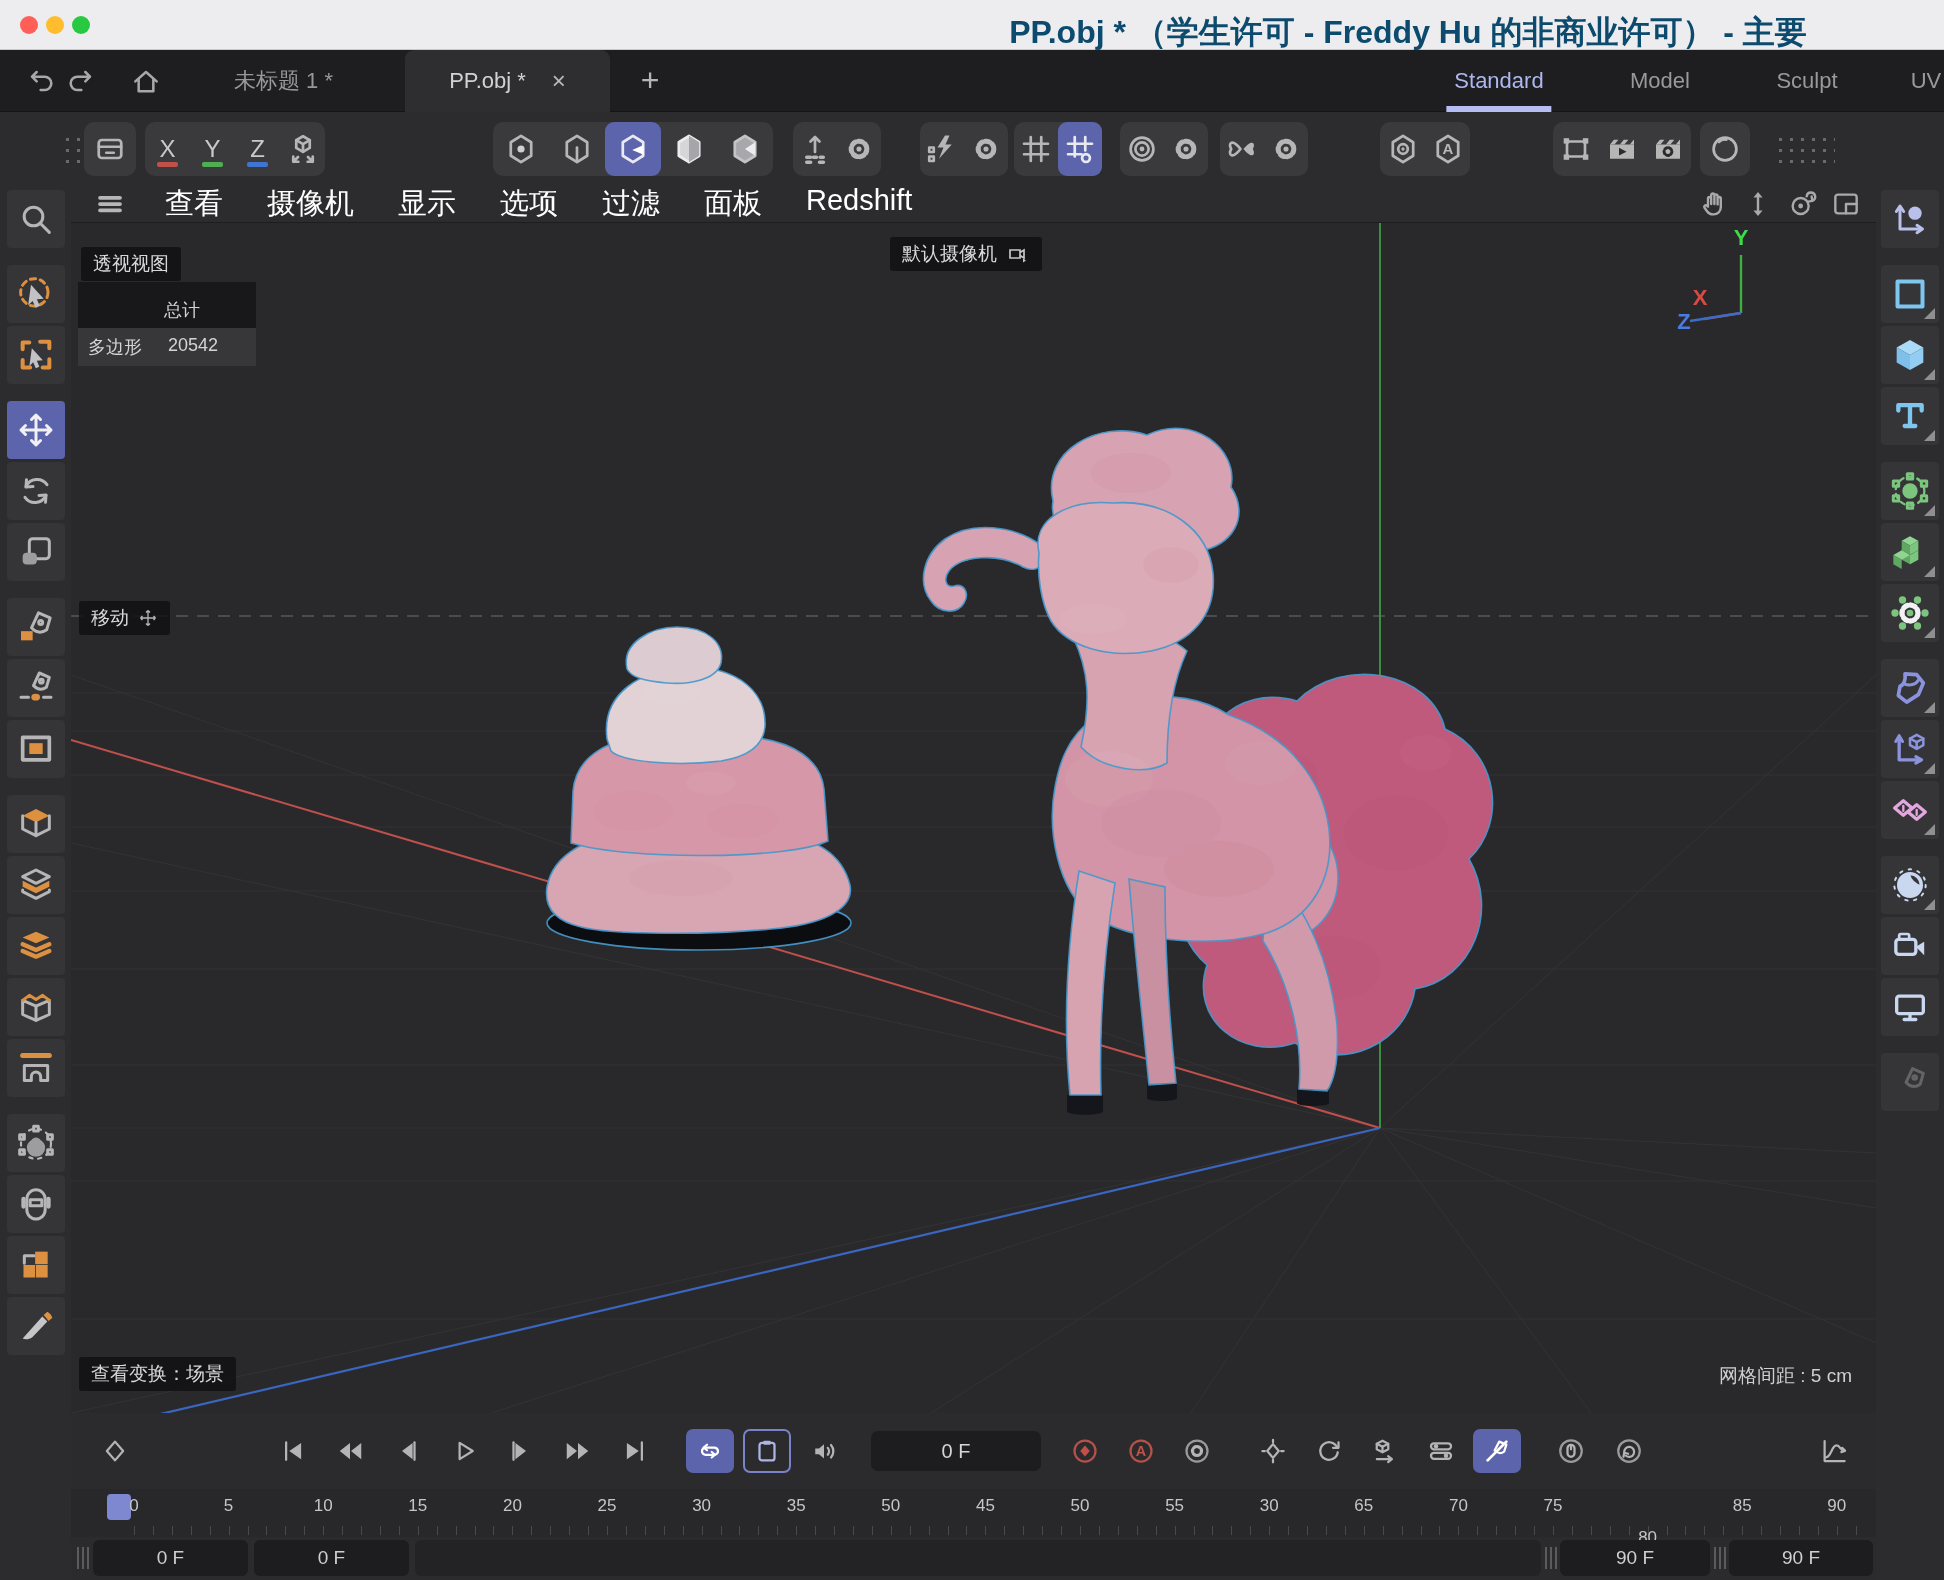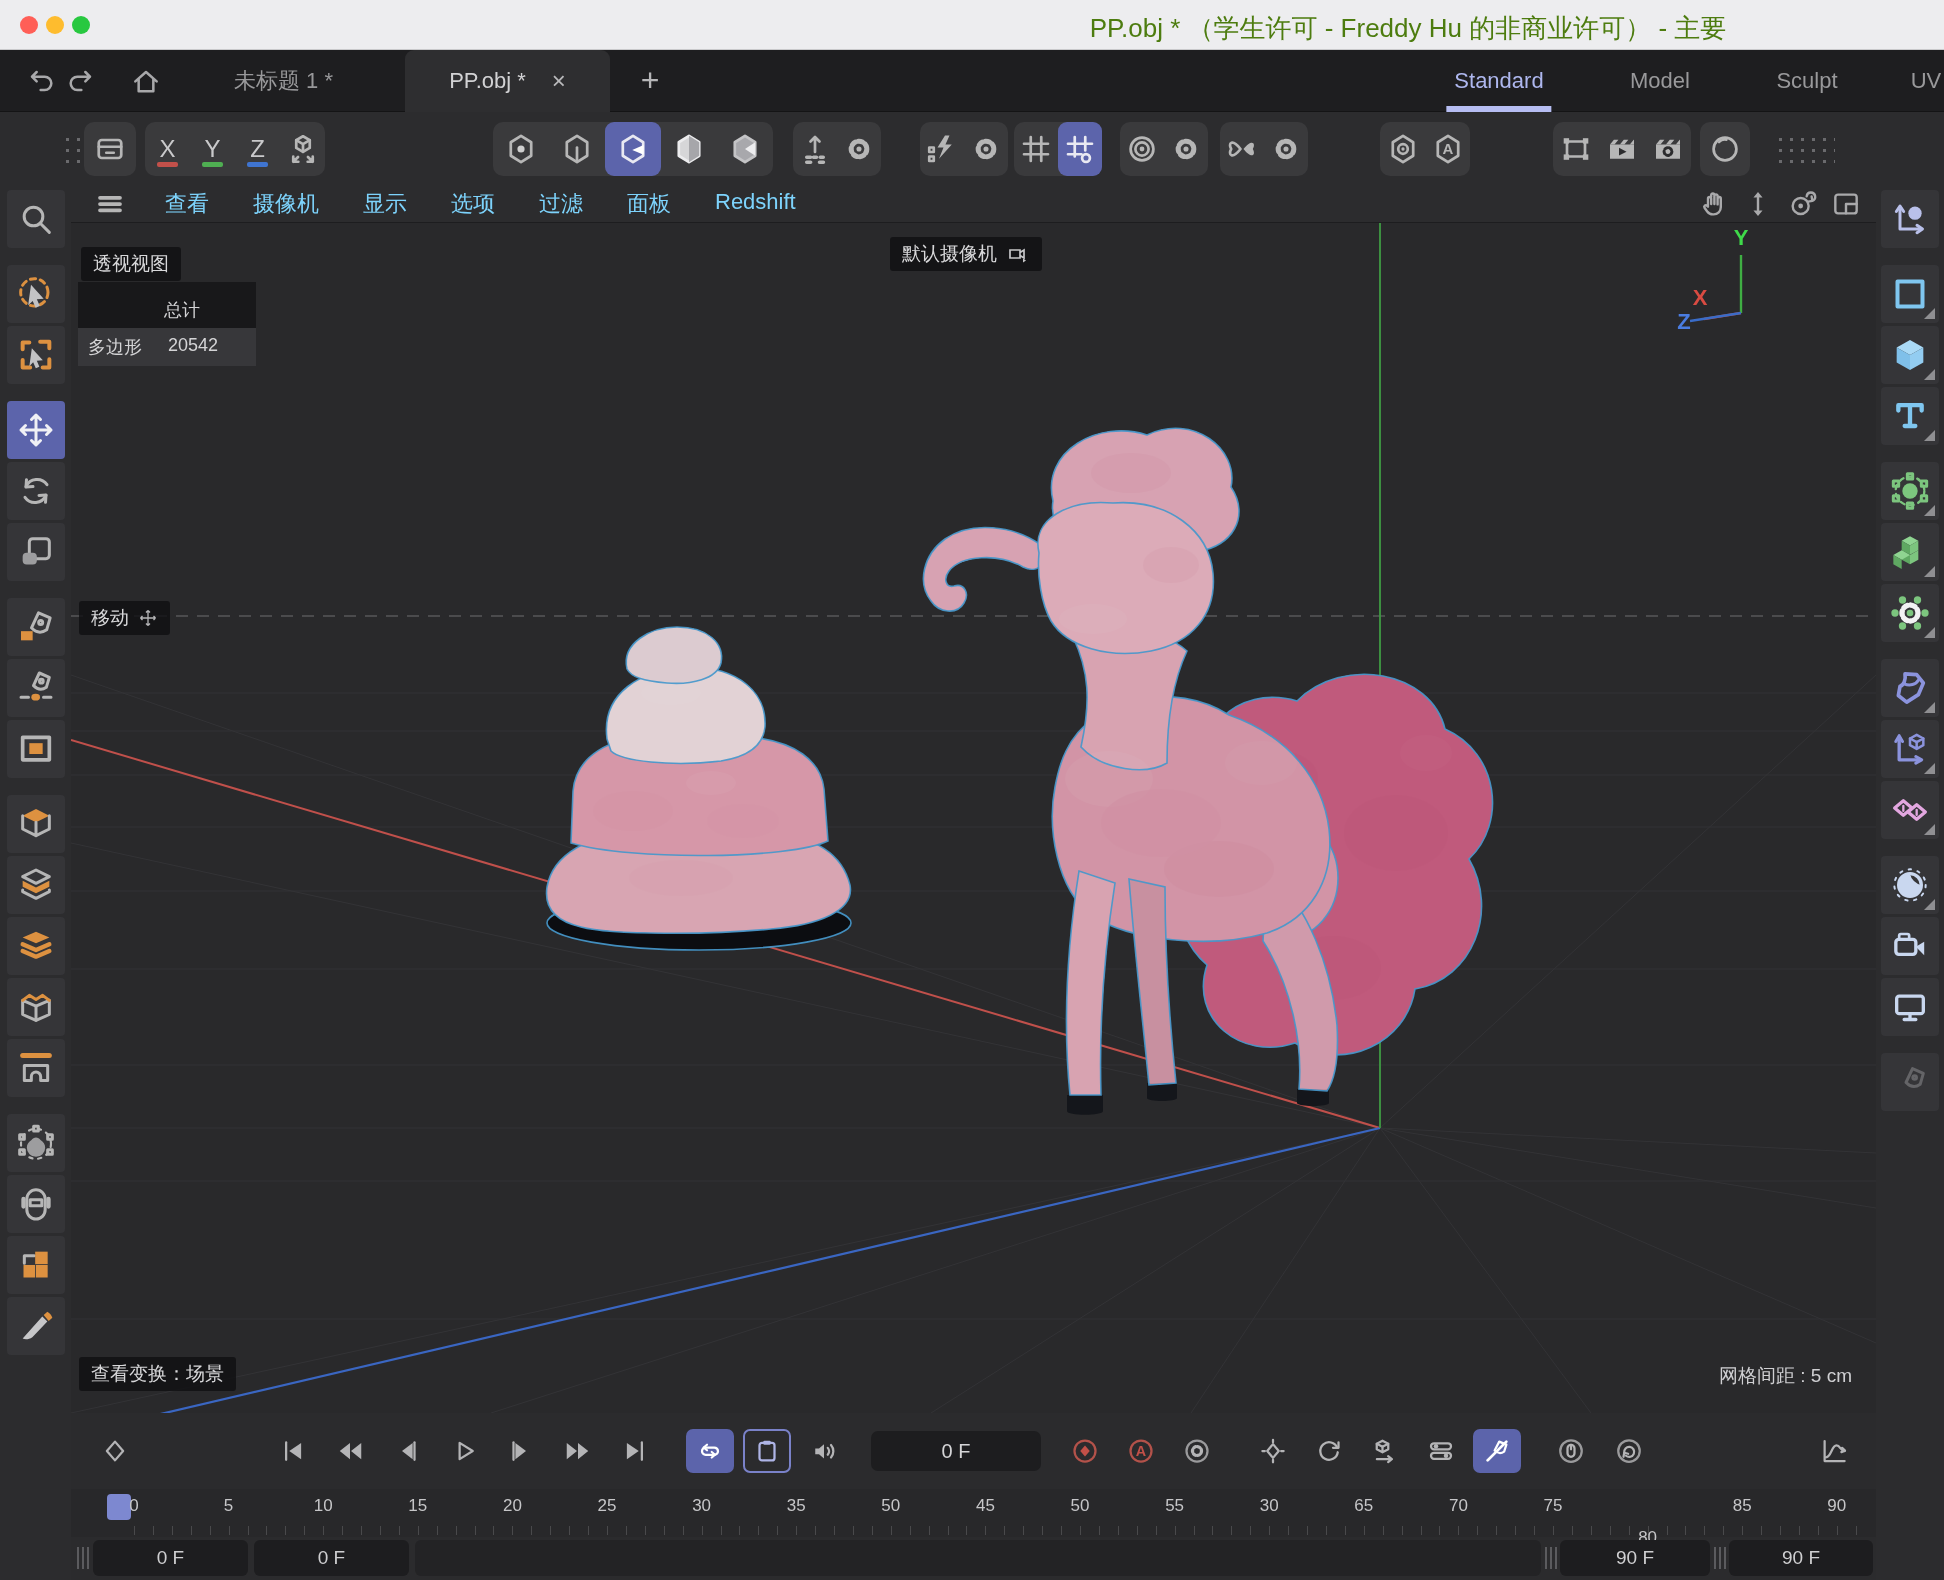--- a/index.html
+++ b/index.html
@@ -2,21 +2,21 @@
 <html><head>
 <meta charset="utf-8">
 <style>
 *{box-sizing:border-box;margin:0;padding:0}
 html,body{width:1944px;height:1580px;background:#2c2c2e;font-family:"Liberation Sans",sans-serif;overflow:hidden}
 #win{position:relative;width:1944px;height:1580px;background:#2c2c2e}
 
 #titlebar{position:absolute;left:0;top:0;width:100%;height:50px;background:#ededef;border-bottom:1px solid #c9c9cb}
 .tl{position:absolute;top:16px;width:18px;height:18px;border-radius:50%}
 #tl-close{left:20px;background:#ff5f57}#tl-min{left:46px;background:#febc2e}#tl-zoom{left:72px;background:#28c840}
-#win-title{position:absolute;top:11px;left:1408px;transform:translateX(-50%);font-size:26px;font-weight:normal;color:#4d7c0f;white-space:nowrap}
+#win-title{position:absolute;top:11px;left:1408px;transform:translateX(-50%);font-size:32px;font-weight:bold;color:#0c4a6e;white-space:nowrap}
 
 #tabbar{position:absolute;left:0;top:50px;width:100%;height:62px;background:#1e1e20;border-bottom:1px solid #141415}
 .tb-ic{position:absolute;top:16px;width:32px;height:32px}
 .tb-ic svg{width:100%;height:100%;fill:none;stroke:#a8a8aa;stroke-width:1.9;stroke-linecap:round;stroke-linejoin:round}
 #doc-tab-1{position:absolute;left:200px;top:0;height:62px;line-height:62px;padding:0 34px;color:#98989a;font-size:22px}
 #doc-tab-2{position:absolute;left:405px;top:0;width:205px;height:62px;background:#2e2e30;border-radius:9px 9px 0 0;color:#d2d2d4;font-size:22px;display:flex;align-items:center;justify-content:center;gap:26px}
 #doc-tab-2 .close{color:#b9b9bb;font-size:24px}
 #new-tab{position:absolute;left:632px;top:12px;width:36px;height:36px;color:#b6b6b8;font-size:32px;text-align:center;line-height:36px}
 .layout-tab{position:absolute;top:0;height:62px;line-height:62px;font-size:22px;color:#99999b;transform:translateX(-50%)}
 #lt-standard{left:1499px;color:#aeb7ee}
@@ -27,21 +27,21 @@
 .tgrp{position:absolute;top:10px;height:54px;background:#3a3a3c;border-radius:10px;display:flex;align-items:center}
 .tbtn{width:52px;height:54px;display:flex;align-items:center;justify-content:center;border-radius:9px;position:relative}
 .tbtn.sel{background:#5c64ab}
 .tbtn svg{width:36px;height:36px;fill:none;stroke:#b6b6b6;stroke-width:1.8;stroke-linecap:round;stroke-linejoin:round}
 .tbtn.sel svg{stroke:#e9e9f2}
 .axletter{font-size:24px;color:#c9c9cb;line-height:1}
 .axbar{position:absolute;left:12px;right:12px;bottom:9px;height:5px;border-radius:2px}
 .grip{position:absolute;top:22px;width:44px;height:30px;background-image:radial-gradient(#6a6a6d 1.8px,transparent 2px);background-size:11px 11px}
 
 #vmenu{position:absolute;left:71px;top:186px;width:1805px;height:37px;background:#2c2c2e;display:flex;align-items:center;gap:40px;padding-left:24px;border-bottom:1px solid #1d1d1f}
-.vm-item{color:#7dd3fc;font-size:22px;white-space:nowrap}
+.vm-item{color:#ffffff;font-size:29px;white-space:nowrap}
 #vm-right{position:absolute;right:14px;top:2px;display:flex;gap:12px}
 #vm-right svg{width:32px;height:32px;fill:none;stroke:#a9a9ab;stroke-width:1.8;stroke-linecap:round;stroke-linejoin:round}
 
 #left-rail{position:absolute;left:0;top:186px;width:71px;height:1394px;background:#2c2c2e;display:flex;flex-direction:column;align-items:center;padding-top:4px}
 #right-rail{position:absolute;left:1876px;top:186px;width:68px;height:1394px;background:#2c2c2e;display:flex;flex-direction:column;align-items:center;padding-top:4px}
 .rbtn{width:58px;height:58px;min-height:58px;background:#353538;border-radius:4px;margin-bottom:3px;display:flex;align-items:center;justify-content:center;position:relative}
 .rbtn.gap{margin-top:14px}
 .rbtn.sel{background:#5c64ab}
 .rbtn svg{width:40px;height:40px;fill:none;stroke:#b6b6b6;stroke-width:1.8;stroke-linecap:round;stroke-linejoin:round}
 .rbtn.sel svg{stroke:#f0f0f5}

